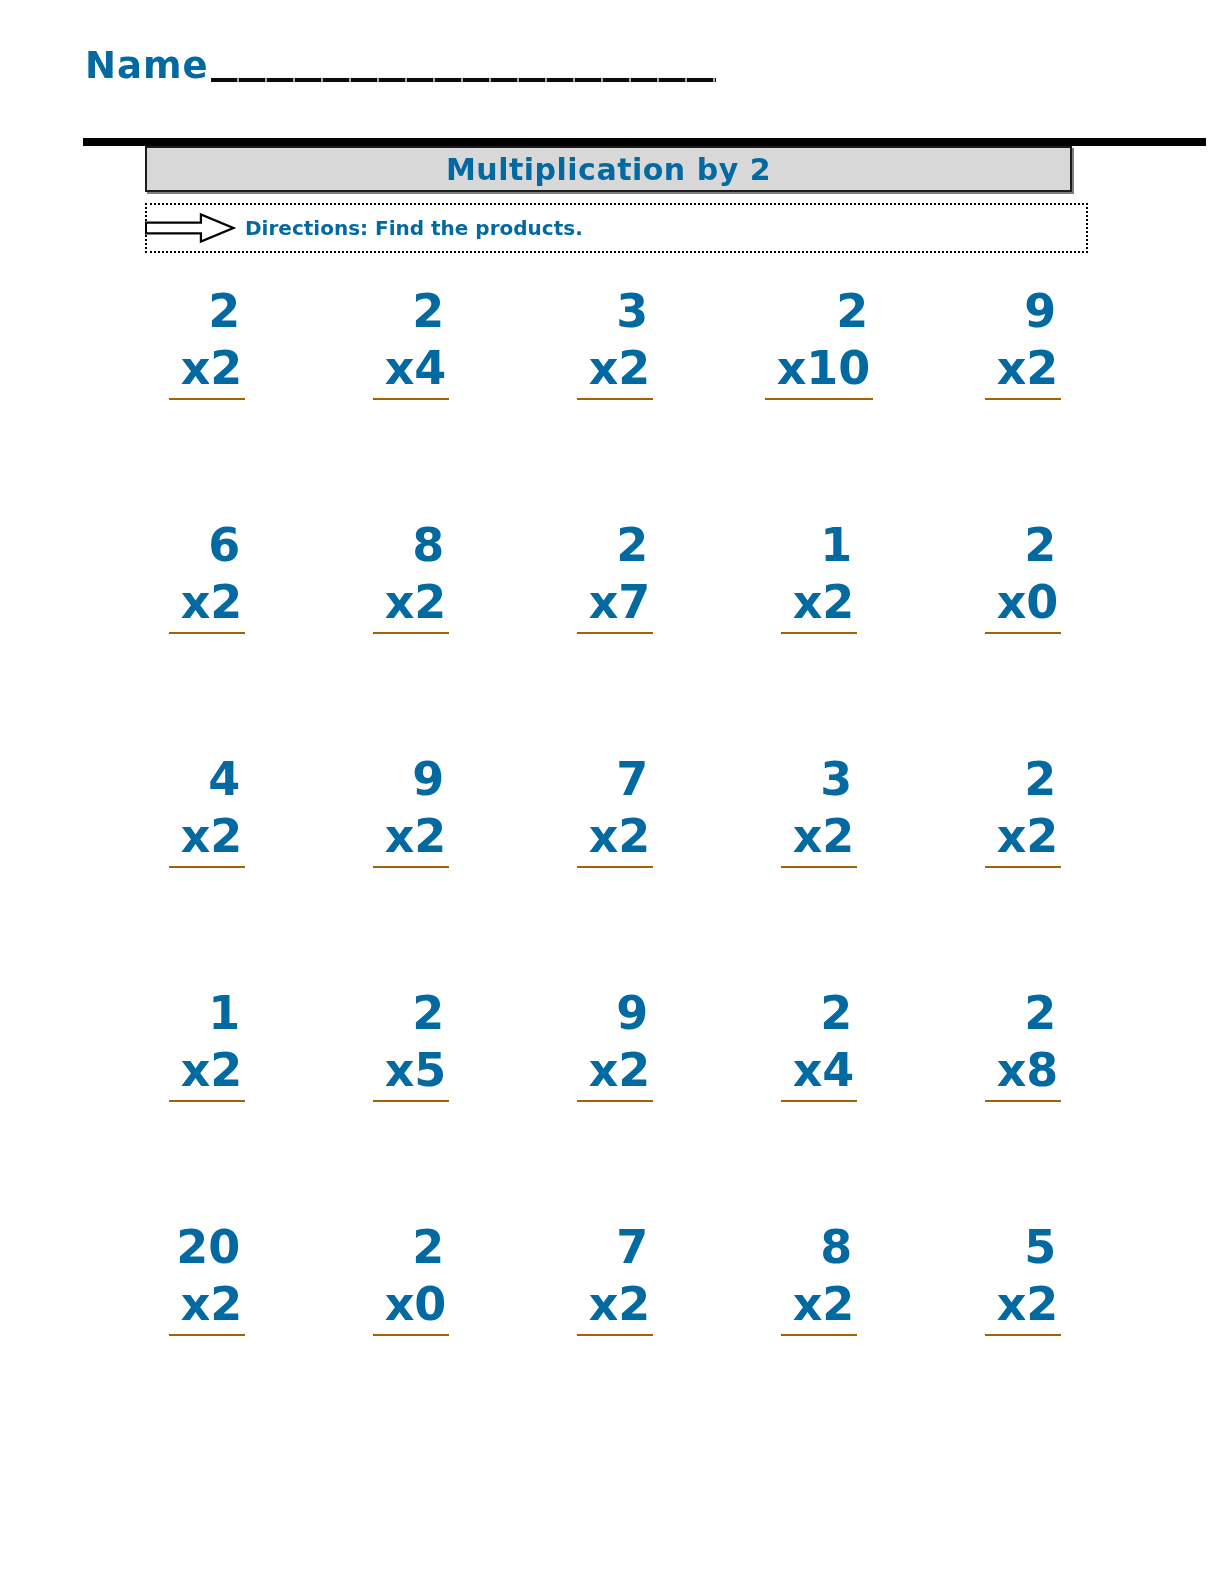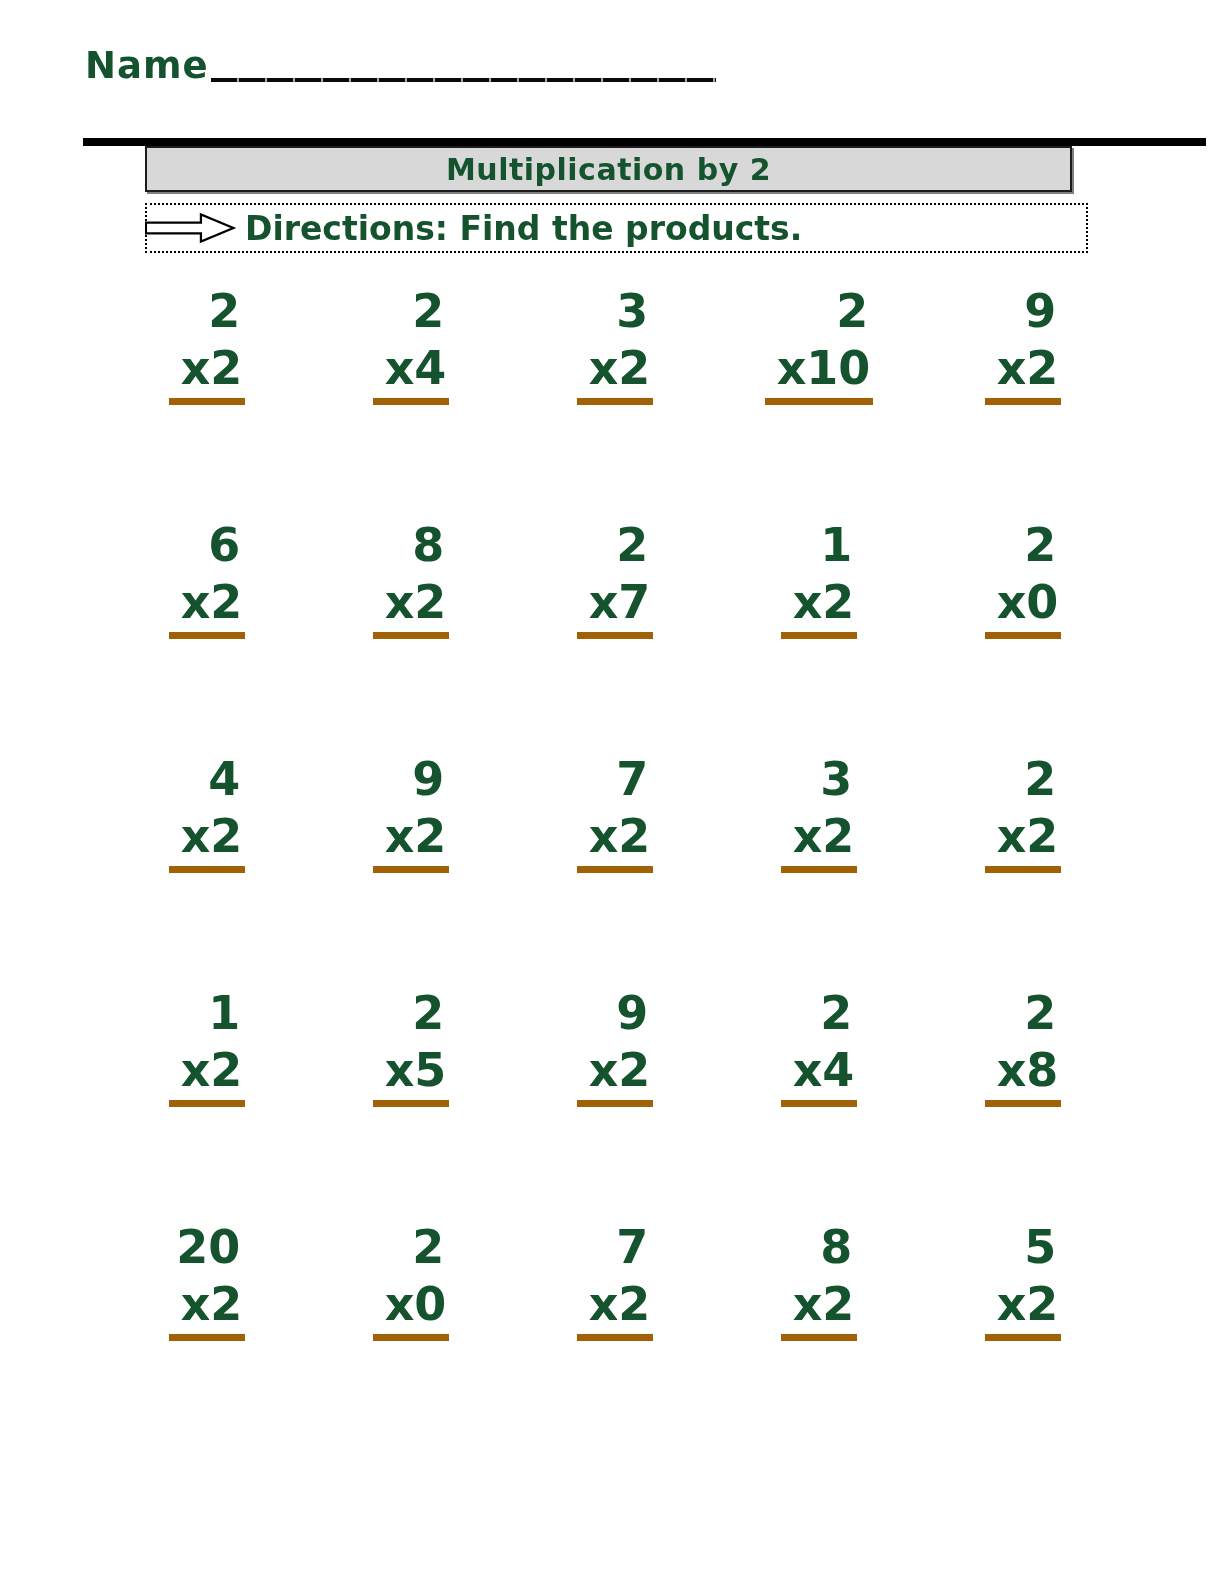--- a/index.html
+++ b/index.html
@@ -1,21 +1,21 @@
 <!DOCTYPE html>
 <html><head>
 <meta charset="utf-8">
 <style>
   html, body { margin: 0; padding: 0; background: #ffffff; }
   .page {
     position: relative;
     width: 1224px;
     height: 1584px;
     background: #ffffff;
-    color: #14532d;
+    color: #0369a1;
     font-family: "DejaVu Sans", "Liberation Sans", sans-serif;
     overflow: hidden;
   }
 
   
   .name-row {
     position: absolute;
     left: 85px;
     top: 46px;
     display: flex;
@@ -74,21 +74,21 @@
     width: 943px;
     height: 50px;
     box-sizing: border-box;
     border: 2px dotted #000000;
     display: flex;
     align-items: center;
     background: #ffffff;
   }
   .arrow-icon { margin-left: -2px; flex: 0 0 auto; display: block; }
   .directions-text {
-    font-size: 33px;
+    font-size: 20px;
     font-weight: 600;
     margin-left: 8px;
   }
 
   
   .problems-grid {
     position: absolute;
     left: 105px;
     top: 288px;
     width: 1020px;
@@ -110,21 +110,21 @@
     font-size: 46px;
     font-weight: 600;
     line-height: 1;
     padding-right: 5px;
     margin-bottom: 11px;
   }
   .p-bottom {
     font-size: 46px;
     font-weight: 600;
     line-height: 1;
-    border-bottom: 7px solid #a16207;
+    border-bottom: 2px solid #a16207;
     padding: 0 3px 7px 12px;
   }
 </style>
 </head>
 <body>
 
 <div class="page">
 
   <div class="name-row">
     <span class="name-label">Name</span>

